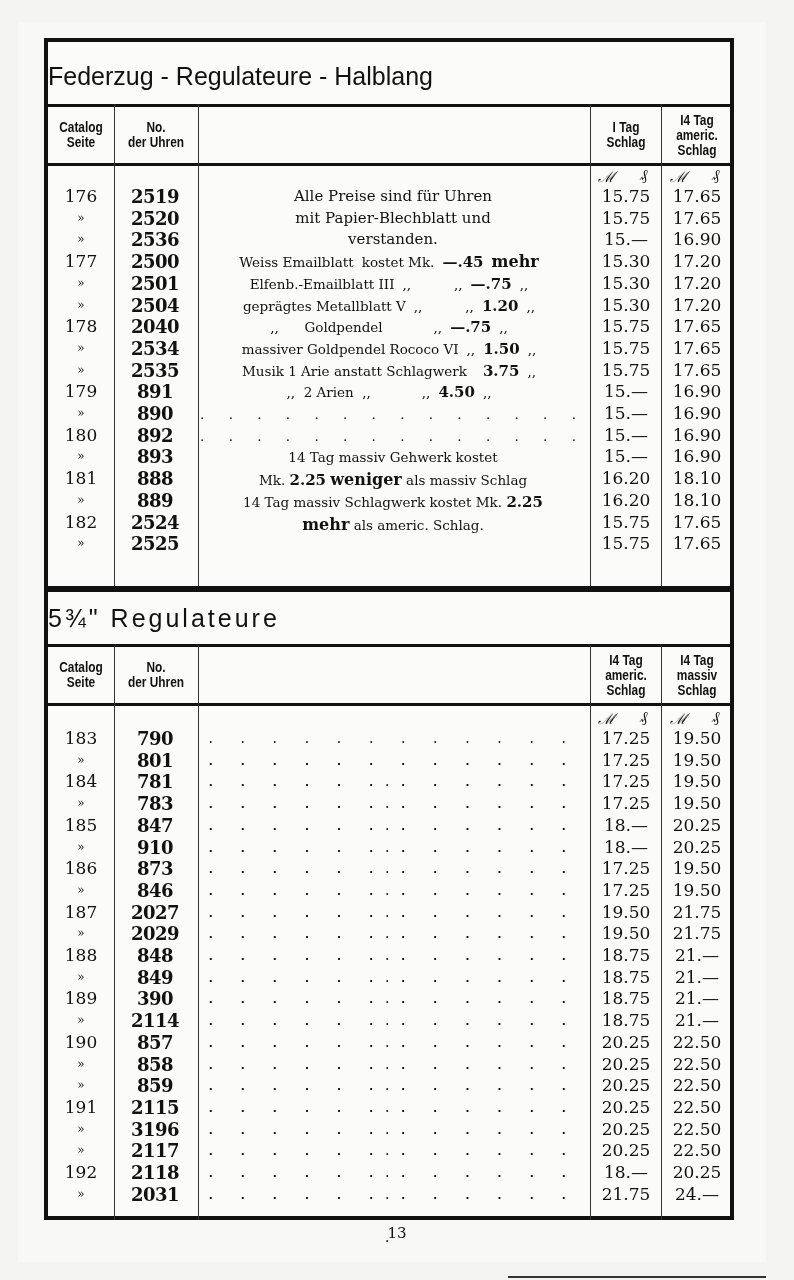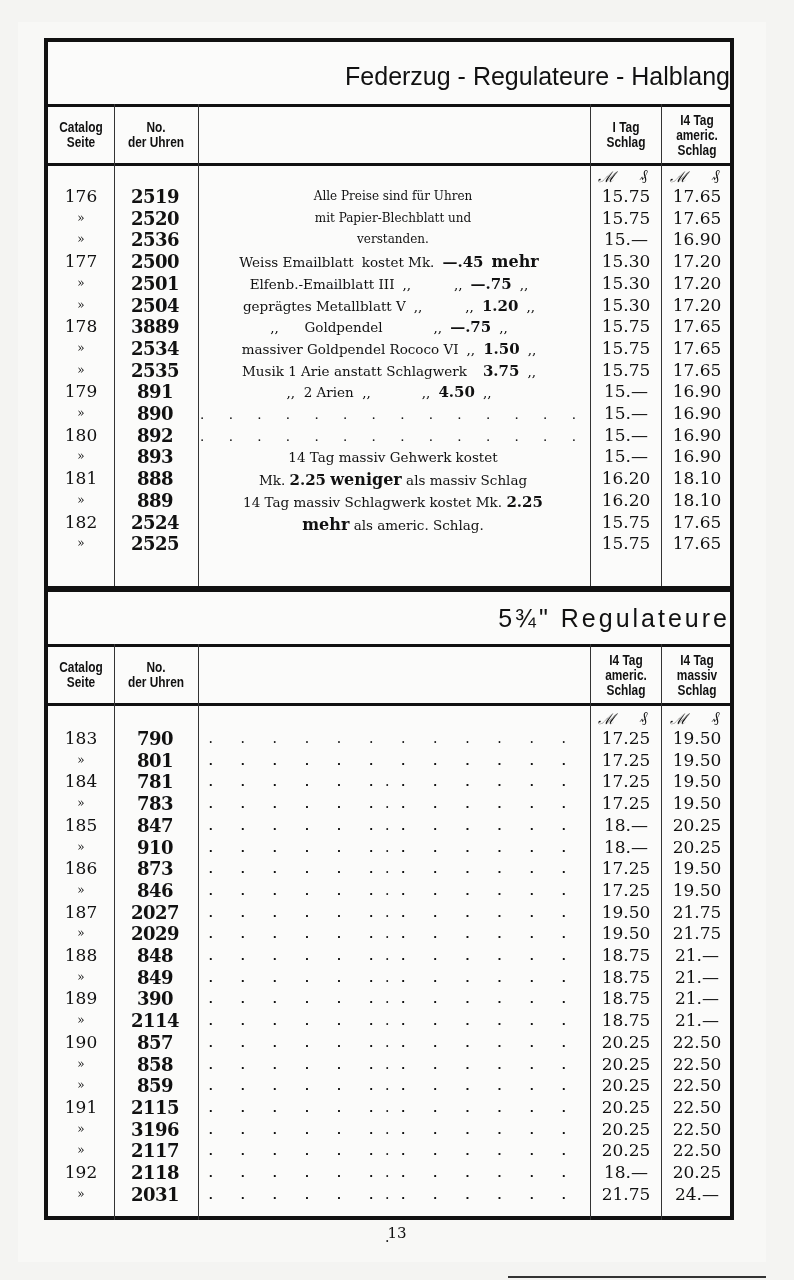--- a/index.html
+++ b/index.html
@@ -6,21 +6,21 @@
   body {
     width: 794px; height: 1280px; background: #f4f4f2; position: relative; overflow: hidden;
     font-family: "DejaVu Serif", "Liberation Serif", serif; color: #111;
   }
   .page-shadow { position: absolute; left: 18px; top: 22px; width: 748px; height: 1240px; background: #f8f8f6; }
   .frame {
     position: absolute; left: 44px; top: 38px; width: 690px; height: 1182px;
     border: 4px solid #111; box-sizing: border-box; background: #fbfbfa;
   }
   .title-band {
-    position: absolute; left: 0; width: 100%; text-align: right;
+    position: absolute; left: 0; width: 100%; text-align: left;
     font-family: "Liberation Sans", "DejaVu Sans", sans-serif; font-size: 25px; color: #111;
   }
   .title2 { letter-spacing: 3px; }
   .hdr-row { position: absolute; left: 0; width: 100%; border-top: 3px solid #111; border-bottom: 3px solid #111; }
   .hdr-cell {
     position: absolute; top: 0; height: 100%;
     font-family: "Liberation Sans", "DejaVu Sans", sans-serif; font-weight: bold; font-size: 14px;
     line-height: 15px; text-align: center; display: flex; flex-direction: column; justify-content: center; transform: scaleX(0.85);
   }
   .vline { position: absolute; width: 1px; background: #333; }
@@ -28,21 +28,21 @@
   .currency {
     position: absolute; font-family: "DejaVu Serif", serif; font-style: italic; font-size: 15px; color: #111;
   }
   .row { position: absolute; left: 0; width: 100%; height: 21.7px; font-size: 17px; line-height: 21.7px; }
   .c-seite { position: absolute; left: 0; width: 66px; text-align: center; }
   .c-seite.ditto { font-size: 12px; }
   .c-no { position: absolute; left: 66px; width: 82px; text-align: center; font-weight: bold; font-size: 18px; letter-spacing: -0.5px; }
   .c-p1 { position: absolute; left: 543px; width: 70px; text-align: center; }
   .c-p2 { position: absolute; left: 614px; width: 70px; text-align: center; }
   .notes { position: absolute; left: 152px; width: 386px; text-align: center; }
-  .note-big { font-size: 12px; line-height: 21.7px; }
+  .note-big { font-size: 15px; line-height: 21.7px; }
   .note-sm { font-size: 13.5px; line-height: 21.7px; white-space: nowrap; }
   .b { font-weight: bold; }
   .dots { position: absolute; left: 152px; width: 386px; text-align: center; letter-spacing: 11.6px; font-size: 14px; }
   .page-num { position: absolute; top: 1224px; left: 0; width: 794px; text-align: center; font-size: 15px; }
   .bottom-line { position: absolute; left: 508px; top: 1276px; width: 258px; height: 2px; background: #333; }
 </style>
 </head>
 <body>
 
 <div class="page-shadow"></div>
@@ -113,21 +113,21 @@
         <span class="c-p2">17.20</span>
       </div>
       <div class="row" style="top: 252.5px;">
         <span class="c-seite ditto">»</span>
         <span class="c-no">2504</span>
         <span class="c-p1">15.30</span>
         <span class="c-p2">17.20</span>
       </div>
       <div class="row" style="top: 274.2px;">
         <span class="c-seite">178</span>
-        <span class="c-no">3889</span>
+        <span class="c-no">2040</span>
         <span class="c-p1">15.75</span>
         <span class="c-p2">17.65</span>
       </div>
       <div class="row" style="top: 295.9px;">
         <span class="c-seite ditto">»</span>
         <span class="c-no">2534</span>
         <span class="c-p1">15.75</span>
         <span class="c-p2">17.65</span>
       </div>
       <div class="row" style="top: 317.6px;">

